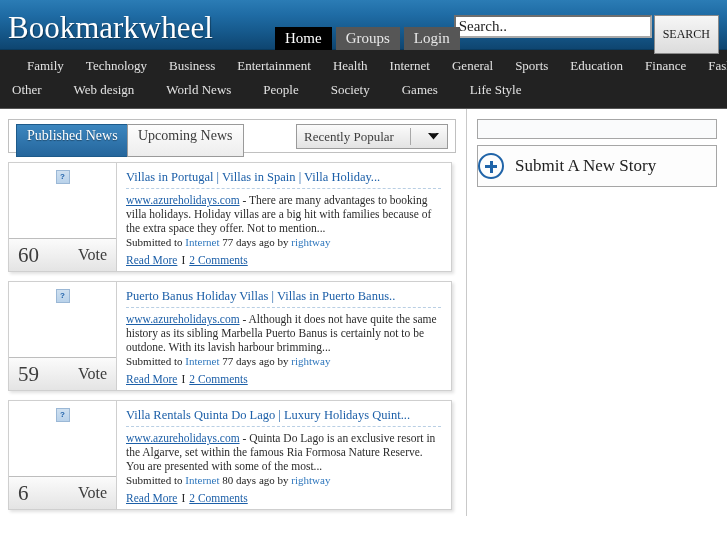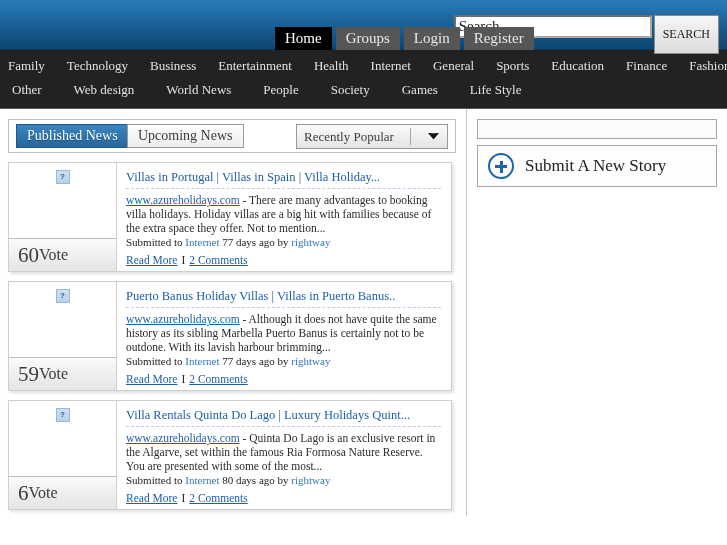--- a/index.html
+++ b/index.html
@@ -97,21 +97,21 @@
     height: 24px;
   }
   .catrow a {
     font-family: "Liberation Serif", "DejaVu Serif", serif;
     font-size: 13px;
     color: #e2e2e2;
     text-decoration: none;
     white-space: nowrap;
   }
   .catrow.row1 a { margin: 0 11px; }
-  .catrow.row1 a:first-child { margin-left: 8px; }
+  .catrow.row1 a:first-child { margin-left: 27px; }
   .catrow.row2 a { margin: 0 16px; }
   .catrow.row2 a:first-child { margin-left: 12px; }
 
   
   .page {
     position: relative;
     height: 407px;
     background: #ffffff;
   }
   .content {
@@ -134,21 +134,21 @@
   .toolbar {
     margin: 10px 8px 0 8px;
     height: 34px;
     border: 1px solid #c0c0c0;
     background: #ffffff;
     position: relative;
   }
   .tab {
     position: absolute;
     top: 4px;
-    height: 24px;
+    height: 33px;
     line-height: 22px;
     padding: 0 10px;
     font-family: "Liberation Serif", "DejaVu Serif", serif;
     font-size: 14px;
     border: 1px solid #9a9a9a;
     cursor: pointer;
     white-space: nowrap;
   }
   .tab.published {
     left: 7px;
@@ -233,20 +233,21 @@
     font-weight: bold;
     color: #1c5fa8;
     line-height: 1;
   }
   .vote-bar {
     height: 33px;
     border-top: 1px solid #bdbdbd;
     background: linear-gradient(to bottom, #fbfbfb, #e4e4e4);
     display: flex;
     align-items: center;
+    justify-content: space-between;
     padding: 16px 9px;
     margin-top: 48px;
   }
   .vote-count {
     font-family: "Liberation Serif", "DejaVu Serif", serif;
     font-size: 21px;
     color: #3c3c3c;
   }
   .vote-label {
     font-family: "Liberation Serif", "DejaVu Serif", serif;
@@ -311,21 +312,21 @@
     border: 1px solid #a6a6a6;
     background: #fafbfc;
   }
   .submit-box {
     margin: 6px 10px 0 10px;
     height: 42px;
     border: 1px solid #a6a6a6;
     background: #fdfdfd;
     display: flex;
     align-items: center;
-    padding-left: 10px;
+    padding-left: 0;
     cursor: pointer;
   }
   .plus-icon {
     width: 26px; height: 26px;
     border: 2px solid #2064a8;
     border-radius: 50%;
     position: relative;
     flex: 0 0 26px;
   }
   .plus-icon::before, .plus-icon::after {
@@ -344,31 +345,31 @@
     font-family: "Liberation Serif", "DejaVu Serif", serif;
     font-size: 17px;
     color: #222222;
     white-space: nowrap;
   }
 </style>
 </head>
 <body>
 
 <div class="header">
+  <div class="logo">Bookmarkwheel</div>
 
   <div class="search-wrap">
     <input class="search-input" type="text" value="Search.." style="">
     <button class="search-btn">SEARCH</button>
   </div>
 
   <div class="mainnav">
     <a href="#" class="active">Home</a>
     <a href="#">Groups</a>
     <a href="#">Login</a>
-    <a href="#">Register</a>
   </div>
 </div>
 
 <div class="catnav">
   <div class="catrow row1">
     <a href="#">Family</a>
     <a href="#">Technology</a>
     <a href="#">Business</a>
     <a href="#">Entertainment</a>
     <a href="#">Health</a>

